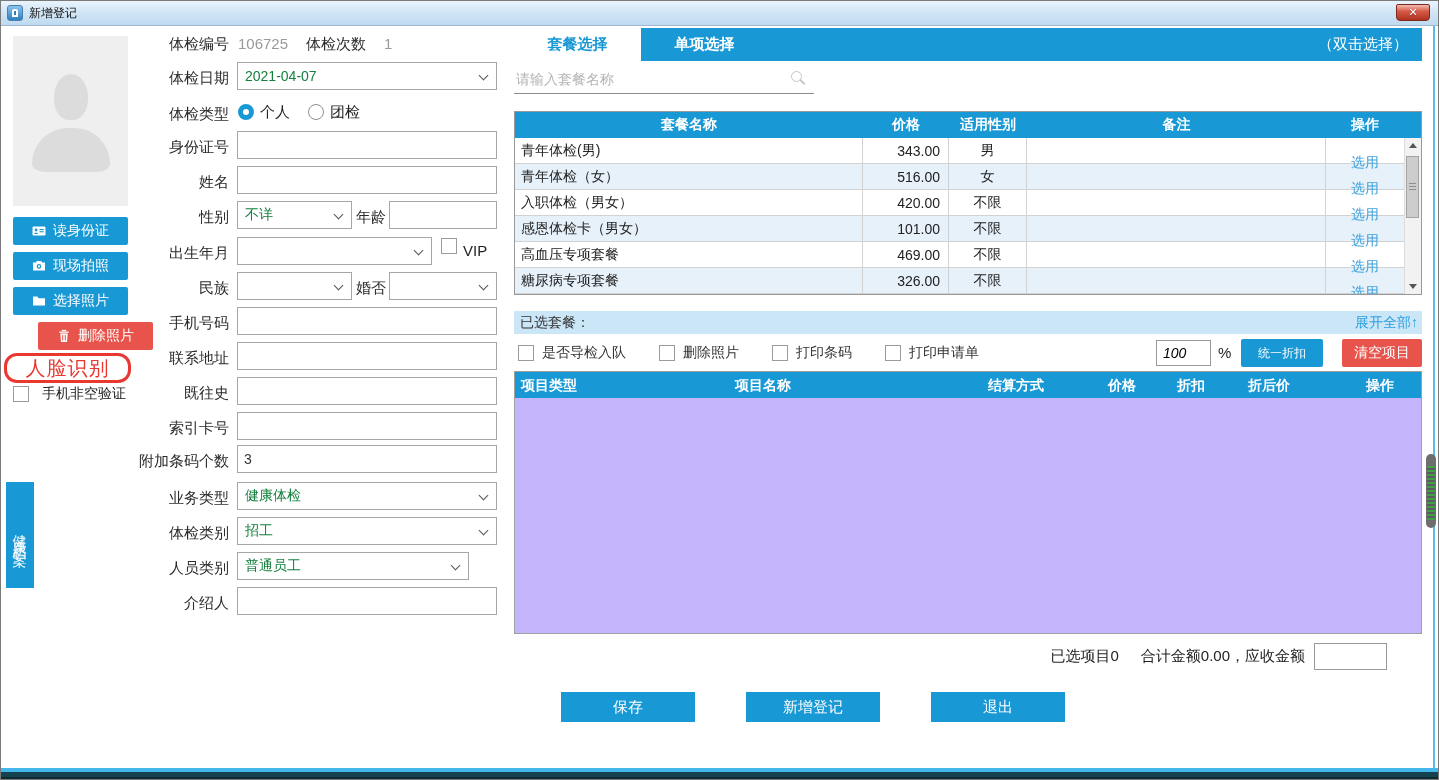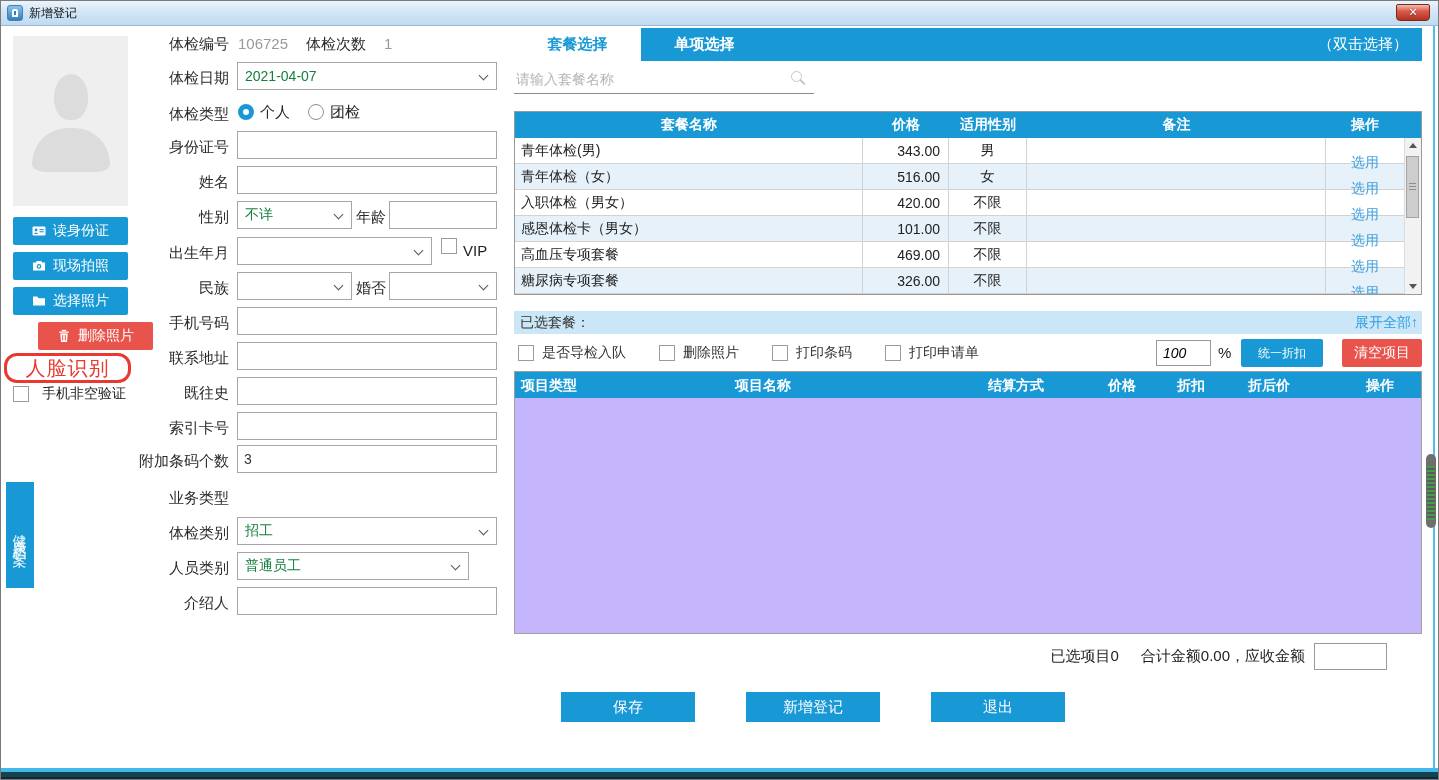--- a/index.html
+++ b/index.html
@@ -262,20 +262,24 @@
   <span class="flabel" style="top:383px;">既往史</span>
   <input class="tinput" style="left: 236px; top: 376px; width: 260px;">
 
   <span class="flabel" style="top:418px;">索引卡号</span>
   <input class="tinput" style="left: 236px; top: 411px; width: 260px;">
 
   <span class="flabel" style="top:451px;">附加条码个数</span>
   <input class="tinput" style="left: 236px; top: 444px; width: 260px;" value="3">
 
   <span class="flabel" style="top:488px;">业务类型</span>
+  <div class="selectbox" style="left:236px;top:481px;width:260px;">
+    <span>健康体检</span>
+      <span class="chev"></span>
+  </div>
 
   <span class="flabel" style="top:523px;">体检类别</span>
   <div class="selectbox" style="left:236px;top:516px;width:260px;">
     <span>招工</span>
       <span class="chev"></span>
   </div>
 
   <span class="flabel" style="top:558px;">人员类别</span>
   <div class="selectbox" style="left:236px;top:551px;width:232px;">
     <span>普通员工</span>

